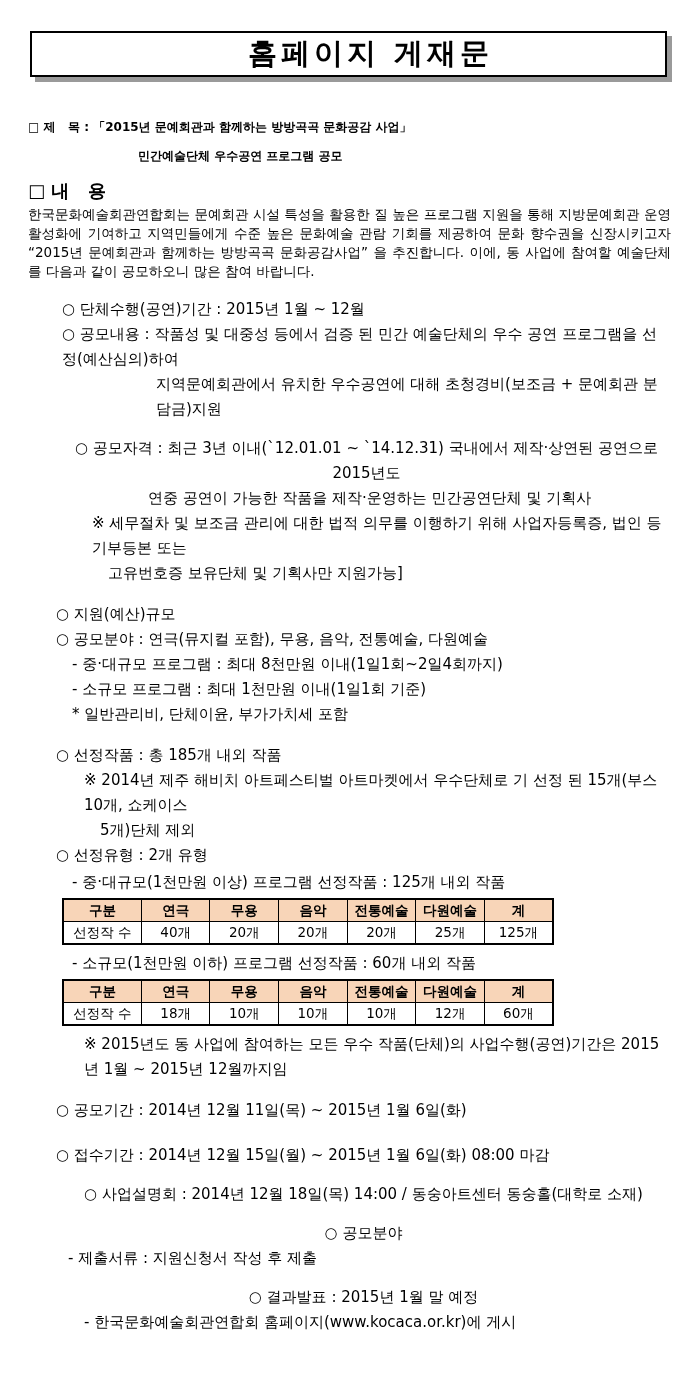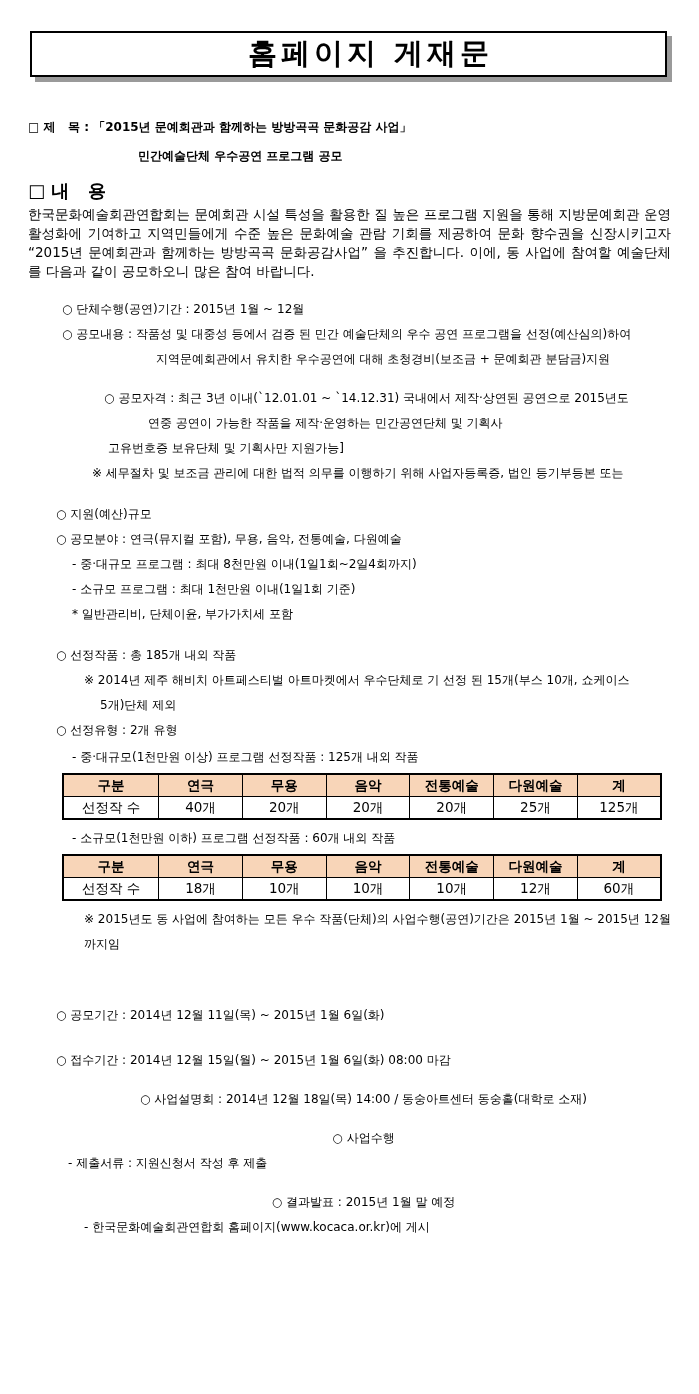--- a/index.html
+++ b/index.html
@@ -19,42 +19,42 @@
     padding-left:44px;
   }
   .banner-title {font-size:29px; font-weight:bold; letter-spacing:4px;}
 
   .subject-line {font-size:12px; font-weight:bold; line-height:29px; white-space:pre-wrap;}
   .subject-cont {padding-left:110px;}
   .content-label {font-size:18px; font-weight:bold; margin-top:8px; white-space:pre-wrap;}
 
   .intro {font-size:13.5px; line-height:19px; text-align:justify; margin-top:2px; word-break:break-all;}
 
-  .ln {font-size:12px; line-height:25px; white-space:pre-wrap;}
+  .ln {font-size:15px; line-height:25px; white-space:pre-wrap;}
 
   
   .pl34 {padding-left:34px;}  
   .pl28 {padding-left:28px;}  
   .pl120{padding-left:120px;} 
   .pl128{padding-left:128px;} 
   .pl64 {padding-left:64px;}  
   .pl80 {padding-left:80px;}  
   .pl44 {padding-left:44px;}  
   .pl56 {padding-left:56px;}  
   .pl72 {padding-left:72px;}  
   .pl40 {padding-left:40px;}  
 
   
   .mt2 {margin-top:2px;} .mt14{margin-top:14px;text-align:center;}
   .mt16{margin-top:16px;} .mt18{}
-  .mt20{margin-top:20px;} .mt30{margin-top:46px;}
+  .mt20{margin-top:20px;} .mt30{margin-top:16px;}
 
   table.tbl {
     border-collapse:collapse; table-layout:fixed;
-    width:600px; margin:3px 0 6px 34px;
+    width:492px; margin:3px 0 6px 34px;
     border:2px solid #000;
   }
   .tbl th, .tbl td {
     border:1px solid #000; text-align:center;
     font-size:13.5px; height:21px; padding:0 2px;
     overflow:hidden; white-space:nowrap;
   }
   .tbl th {background:#F8D5B8; font-weight:bold;}
   .tbl td {font-weight:normal;}
   .tbl col.c0 {width:16%;}
@@ -75,22 +75,22 @@
 
   <div class="intro">한국문화예술회관연합회는 문예회관 시설 특성을 활용한 질 높은 프로그램 지원을 통해 지방문예회관 운영 활성화에 기여하고 지역민들에게 수준 높은 문화예술 관람 기회를 제공하여 문화 향수권을 신장시키고자 “2015년 문예회관과 함께하는 방방곡곡 문화공감사업” 을 추진합니다. 이에, 동 사업에 참여할 예술단체를 다음과 같이 공모하오니 많은 참여 바랍니다.</div>
 
   <div class="ln pl34 mt16">○ 단체수행(공연)기간 : 2015년 1월 ~ 12월</div>
 
   <div class="ln pl34 mt18">○ 공모내용 : 작품성 및 대중성 등에서 검증 된 민간 예술단체의 우수 공연 프로그램을 선정(예산심의)하여</div>
   <div class="ln pl128">지역문예회관에서 유치한 우수공연에 대해 초청경비(보조금 + 문예회관 분담금)지원</div>
 
   <div class="ln pl34 mt14">○ 공모자격 : 최근 3년 이내(`12.01.01 ~ `14.12.31) 국내에서 제작·상연된 공연으로 2015년도</div>
   <div class="ln pl120">연중 공연이 가능한 작품을 제작·운영하는 민간공연단체 및 기획사</div>
+  <div class="ln pl64">※ 세무절차 및 보조금 관리에 대한 법적 의무를 이행하기 위해 사업자등록증, 법인 등기부등본 또는</div>
   <div class="ln pl80">고유번호증 보유단체 및 기획사만 지원가능]</div>
-  <div class="ln pl64">※ 세무절차 및 보조금 관리에 대한 법적 의무를 이행하기 위해 사업자등록증, 법인 등기부등본 또는</div>
 
   <div class="ln pl28 mt16">○ 지원(예산)규모</div>
 
   <div class="ln pl28 mt18">○ 공모분야 : 연극(뮤지컬 포함), 무용, 음악, 전통예술, 다원예술</div>
   <div class="ln pl44">- 중·대규모 프로그램 : 최대 8천만원 이내(1일1회~2일4회까지)</div>
   <div class="ln pl44">- 소규모 프로그램 : 최대 1천만원 이내(1일1회 기준)</div>
   <div class="ln pl44">* 일반관리비, 단체이윤, 부가가치세 포함</div>
 
   <div class="ln pl28 mt16">○ 선정작품 : 총 185개 내외 작품</div>
   <div class="ln pl56">※ 2014년 제주 해비치 아트페스티벌 아트마켓에서 우수단체로 기 선정 된 15개(부스 10개, 쇼케이스</div>
@@ -165,19 +165,19 @@
     </table>
 
   <div class="ln pl56 mt2">※ 2015년도 동 사업에 참여하는 모든 우수 작품(단체)의 사업수행(공연)기간은 2015년 1월 ~ 2015년 12월까지임</div>
 
   <div class="ln pl28 mt30">○ 공모기간 : 2014년 12월 11일(목) ~ 2015년 1월 6일(화)</div>
 
   <div class="ln pl28 mt20">○ 접수기간 : 2014년 12월 15일(월) ~ 2015년 1월 6일(화) 08:00 마감</div>
 
   <div class="ln pl28 mt14">○ 사업설명회 : 2014년 12월 18일(목) 14:00 / 동숭아트센터 동숭홀(대학로 소재)</div>
 
-  <div class="ln pl28 mt14">○ 사업수행</div>
+  <div class="ln pl28 mt14">○ 공모분야</div>
   <div class="ln pl40">- 제출서류 : 지원신청서 작성 후 제출</div>
 
   <div class="ln pl28 mt14">○ 결과발표 : 2015년 1월 말 예정</div>
   <div class="ln pl56">- 한국문화예술회관연합회 홈페이지(www.kocaca.or.kr)에 게시</div>
 
 </div>
 
 </body></html>

